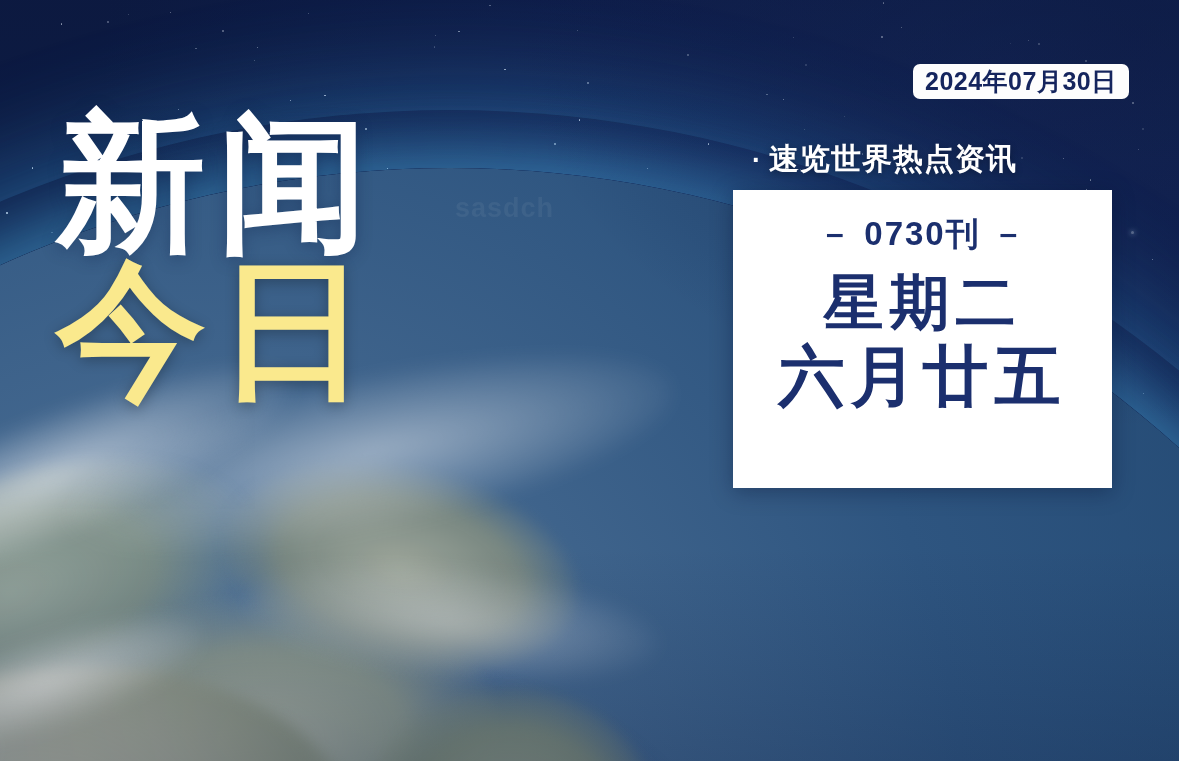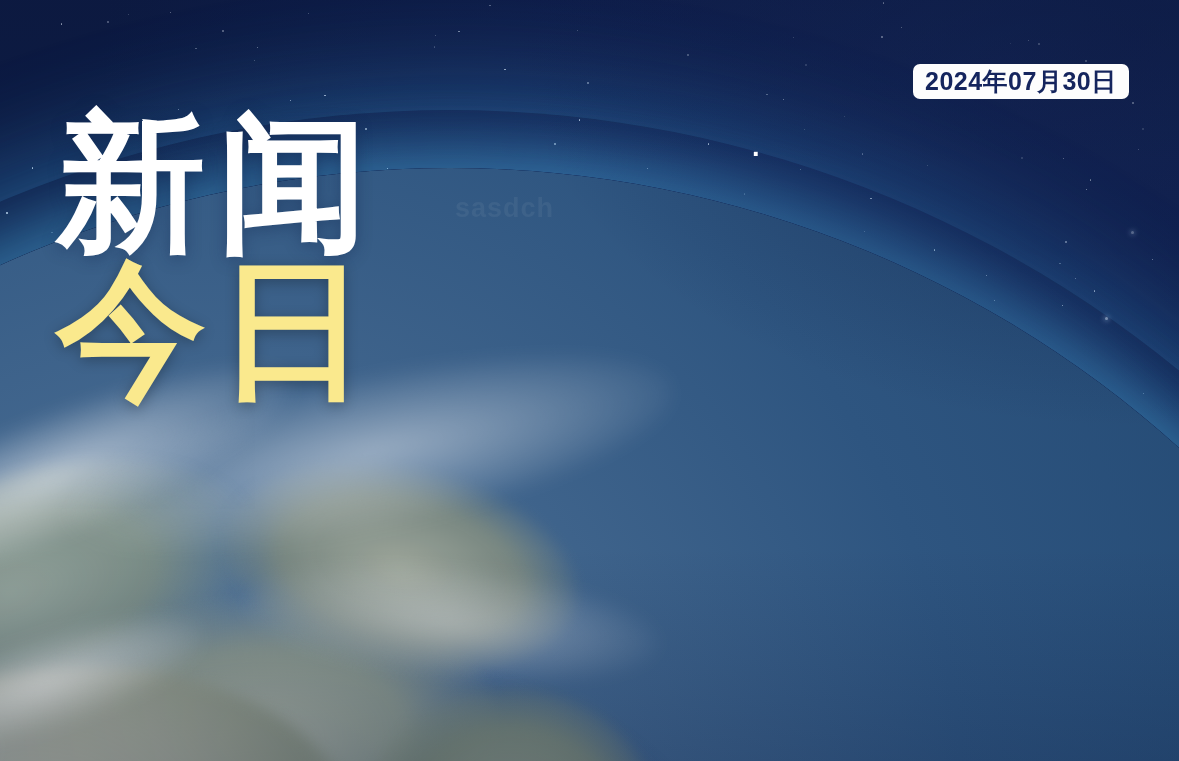--- a/index.html
+++ b/index.html
@@ -424,17 +424,23 @@
     <span>2024年07月30日</span>
   </div>
 
   <div class="title-block">
     <div class="title-line two">新闻</div>
     <div class="title-line one">今日</div>
   </div>
 
   <div class="tagline">
     <span class="dot">·</span>
+    <span class="phrase">速览世界热点资讯</span>
   </div>
 
+  <div class="card">
+    <div class="issue">－ 0730刊 －</div>
+    <div class="weekday">星期二</div>
+    <div class="lunar">六月廿五</div>
+  </div>
 
 
 </div>
 
 </body></html>

